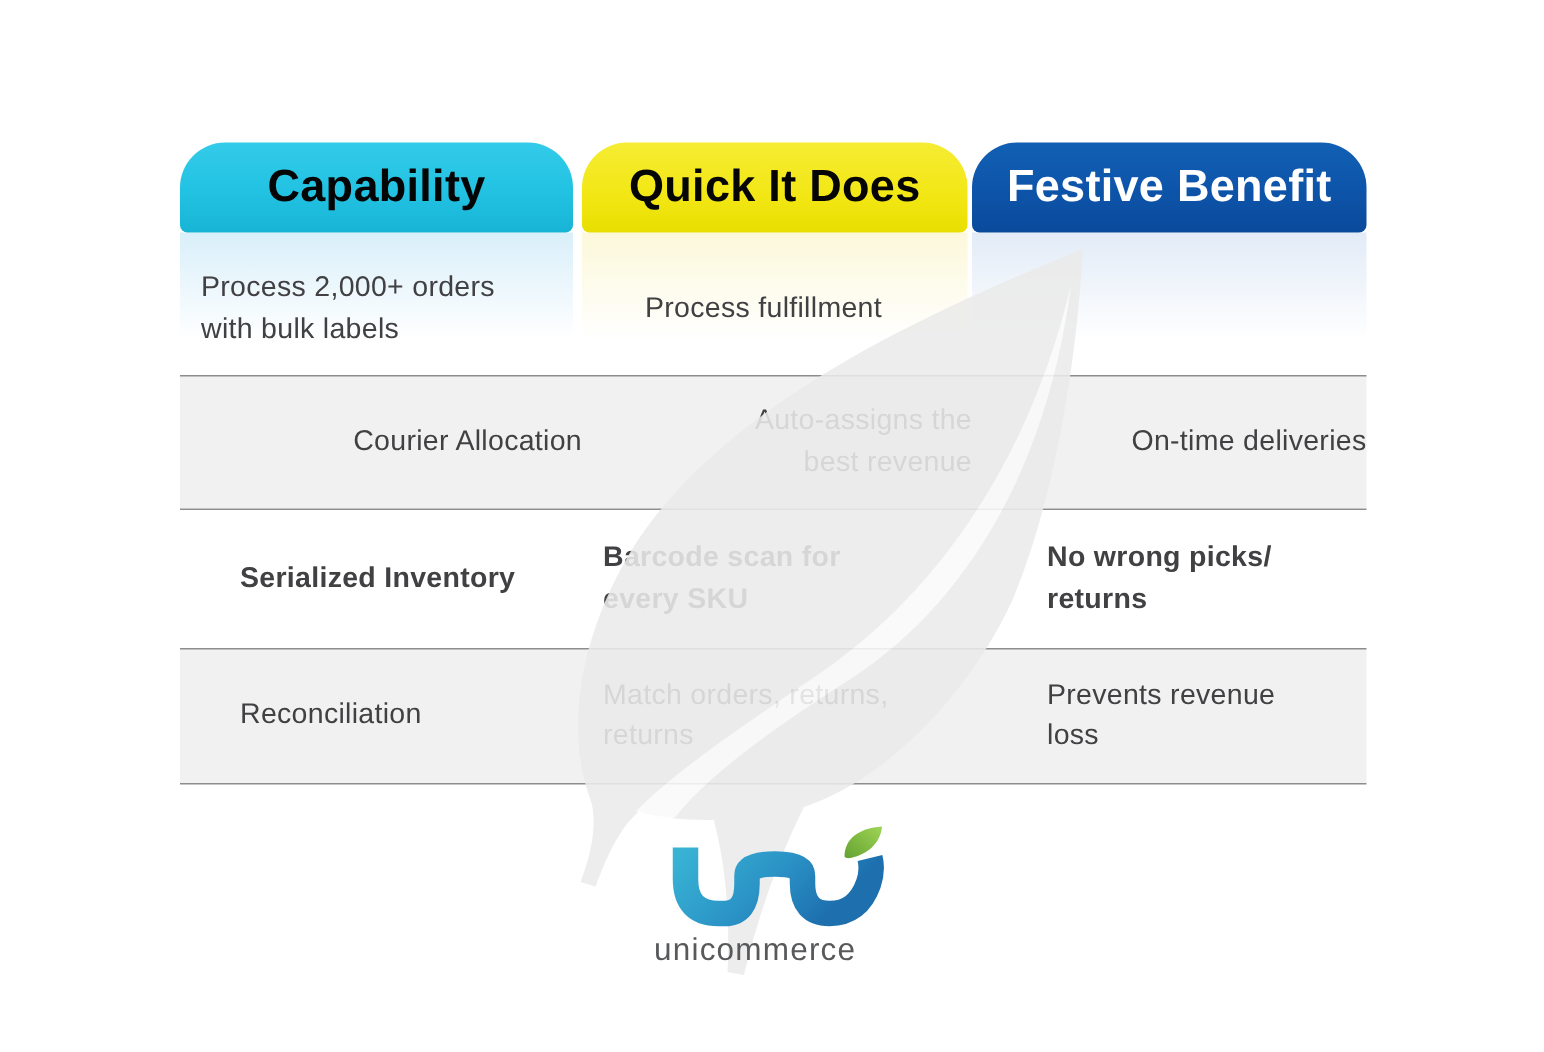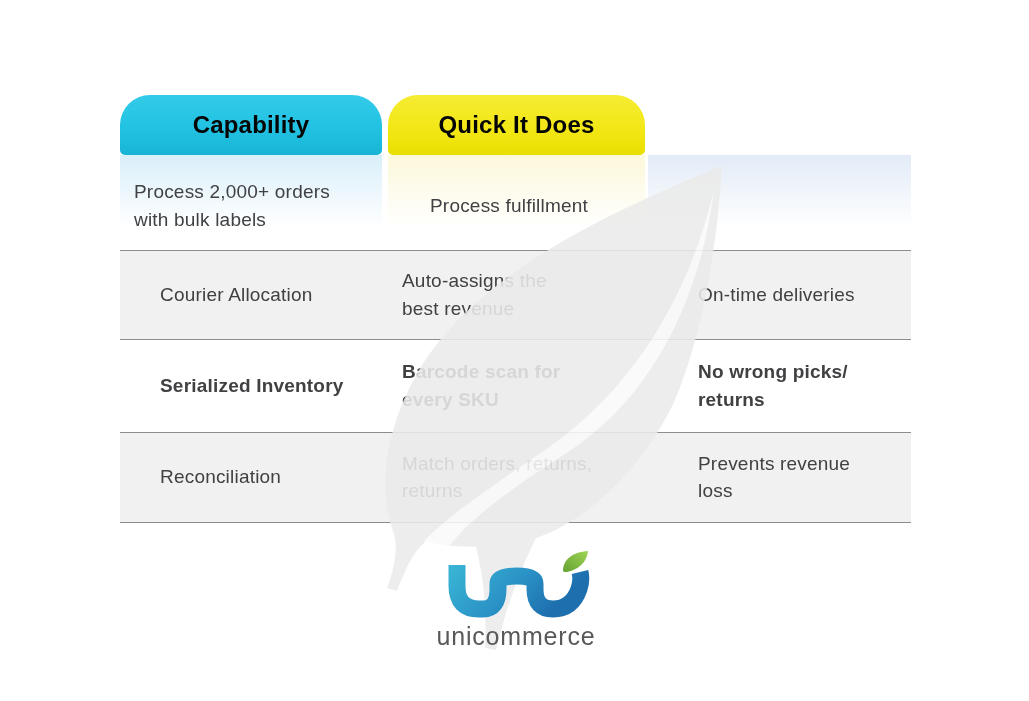--- a/index.html
+++ b/index.html
@@ -17,37 +17,37 @@
   }
   
   .table{
     position:absolute;left:120px;top:95px;width:791px;z-index:1;
   }
   .pills{position:relative;height:60px;z-index:5;}
   .pill{
     position:absolute;top:0;height:60px;
     border-radius:30px 30px 5px 5px;
     display:flex;align-items:center;justify-content:center;
-    font-size:24px;font-weight:bold;letter-spacing:.2px;
+    font-size:30px;font-weight:bold;letter-spacing:.2px;
   }
   .pill-capability{left:0;width:262px;
     background:linear-gradient(180deg,#33cbe9 0%,#22c2e2 55%,#18b4d6 100%);
     color:#050505;}
   .pill-what{left:268px;width:257px;
     background:linear-gradient(180deg,#f6ec33 0%,#f2e714 60%,#e9de00 100%);
     color:#050505;}
   .pill-festive{left:528px;width:263px;
     background:linear-gradient(180deg,#1160b4 0%,#0d54a9 55%,#0a4a9b 100%);
     color:#ffffff;}
   .row{
     position:relative;display:flex;align-items:center;width:791px;
     box-sizing:border-box;
   }
   .row-1{height:95px;background:#ffffff;padding-top:6px;}
-  .row-2{height:89px;background:#f1f1f1;}
+  .row-2{height:89px;background:#f1f1f1;text-align:right;}
   .row-3{height:93px;background:#ffffff;font-weight:bold;}
   .row-4{height:90px;background:#f1f1f1;}
   .tint{position:absolute;top:0;height:78px;z-index:1;}
   .tint-1{left:0;width:262px;background:linear-gradient(180deg,#d9effa 0%,rgba(255,255,255,0) 92%);}
   .tint-2{left:268px;width:257px;background:linear-gradient(180deg,#fcf8da 0%,rgba(255,255,255,0) 92%);}
   .tint-3{left:528px;width:263px;background:linear-gradient(180deg,#e2ebf7 0%,rgba(255,255,255,0) 92%);}
   .cell{
     position:relative;z-index:4;
     font-size:19px;line-height:27.5px;letter-spacing:.2px;
     color:#414144;white-space:pre-line;box-sizing:border-box;
@@ -59,22 +59,22 @@
     position:absolute;left:0;width:791px;height:1px;background:#8d8d8d;z-index:3;
   }
   .hline-1{top:155px;} .hline-2{top:244px;} .hline-3{top:337px;} .hline-4{top:427px;}
   
   .logo{
     position:absolute;left:441px;top:551px;width:150px;z-index:5;
     display:flex;flex-direction:column;align-items:center;
   }
   .logo-mark{width:150px;height:70px;overflow:visible;}
   .logo-word{
-    margin-top:1px;font-size:25px;letter-spacing:.8px;
-    color:#58595b;text-align:center;width:160px;
+    margin-top:1px;font-size:21px;letter-spacing:.8px;
+    color:#58595b;width:160px;
   }
 </style>
 </head>
 <body>
 
 <div class="canvas">
 
   <svg class="watermark" viewBox="0 0 1029 701" aria-hidden="true">
     <g opacity="0.88">
       <path fill="#ebebeb" d="M722 166
@@ -98,20 +98,21 @@
         C472 517 512 488 568 452
         C652 397 700 300 714 190 Z"></path>
     </g>
   </svg>
 
   <div class="table">
 
     <div class="pills">
       <div class="pill pill-capability">Capability</div>
       <div class="pill pill-what">Quick It Does</div>
+      <div class="pill pill-festive">Festive Benefit</div>
     </div>
 
     <div class="row row-1">
       <div class="tint tint-1"></div>
       <div class="tint tint-2"></div>
       <div class="tint tint-3"></div>
       <div class="cell c2">Process 2,000+ orders
 with bulk labels</div>
       <div class="cell c3">Process fulfillment</div>
     </div>

